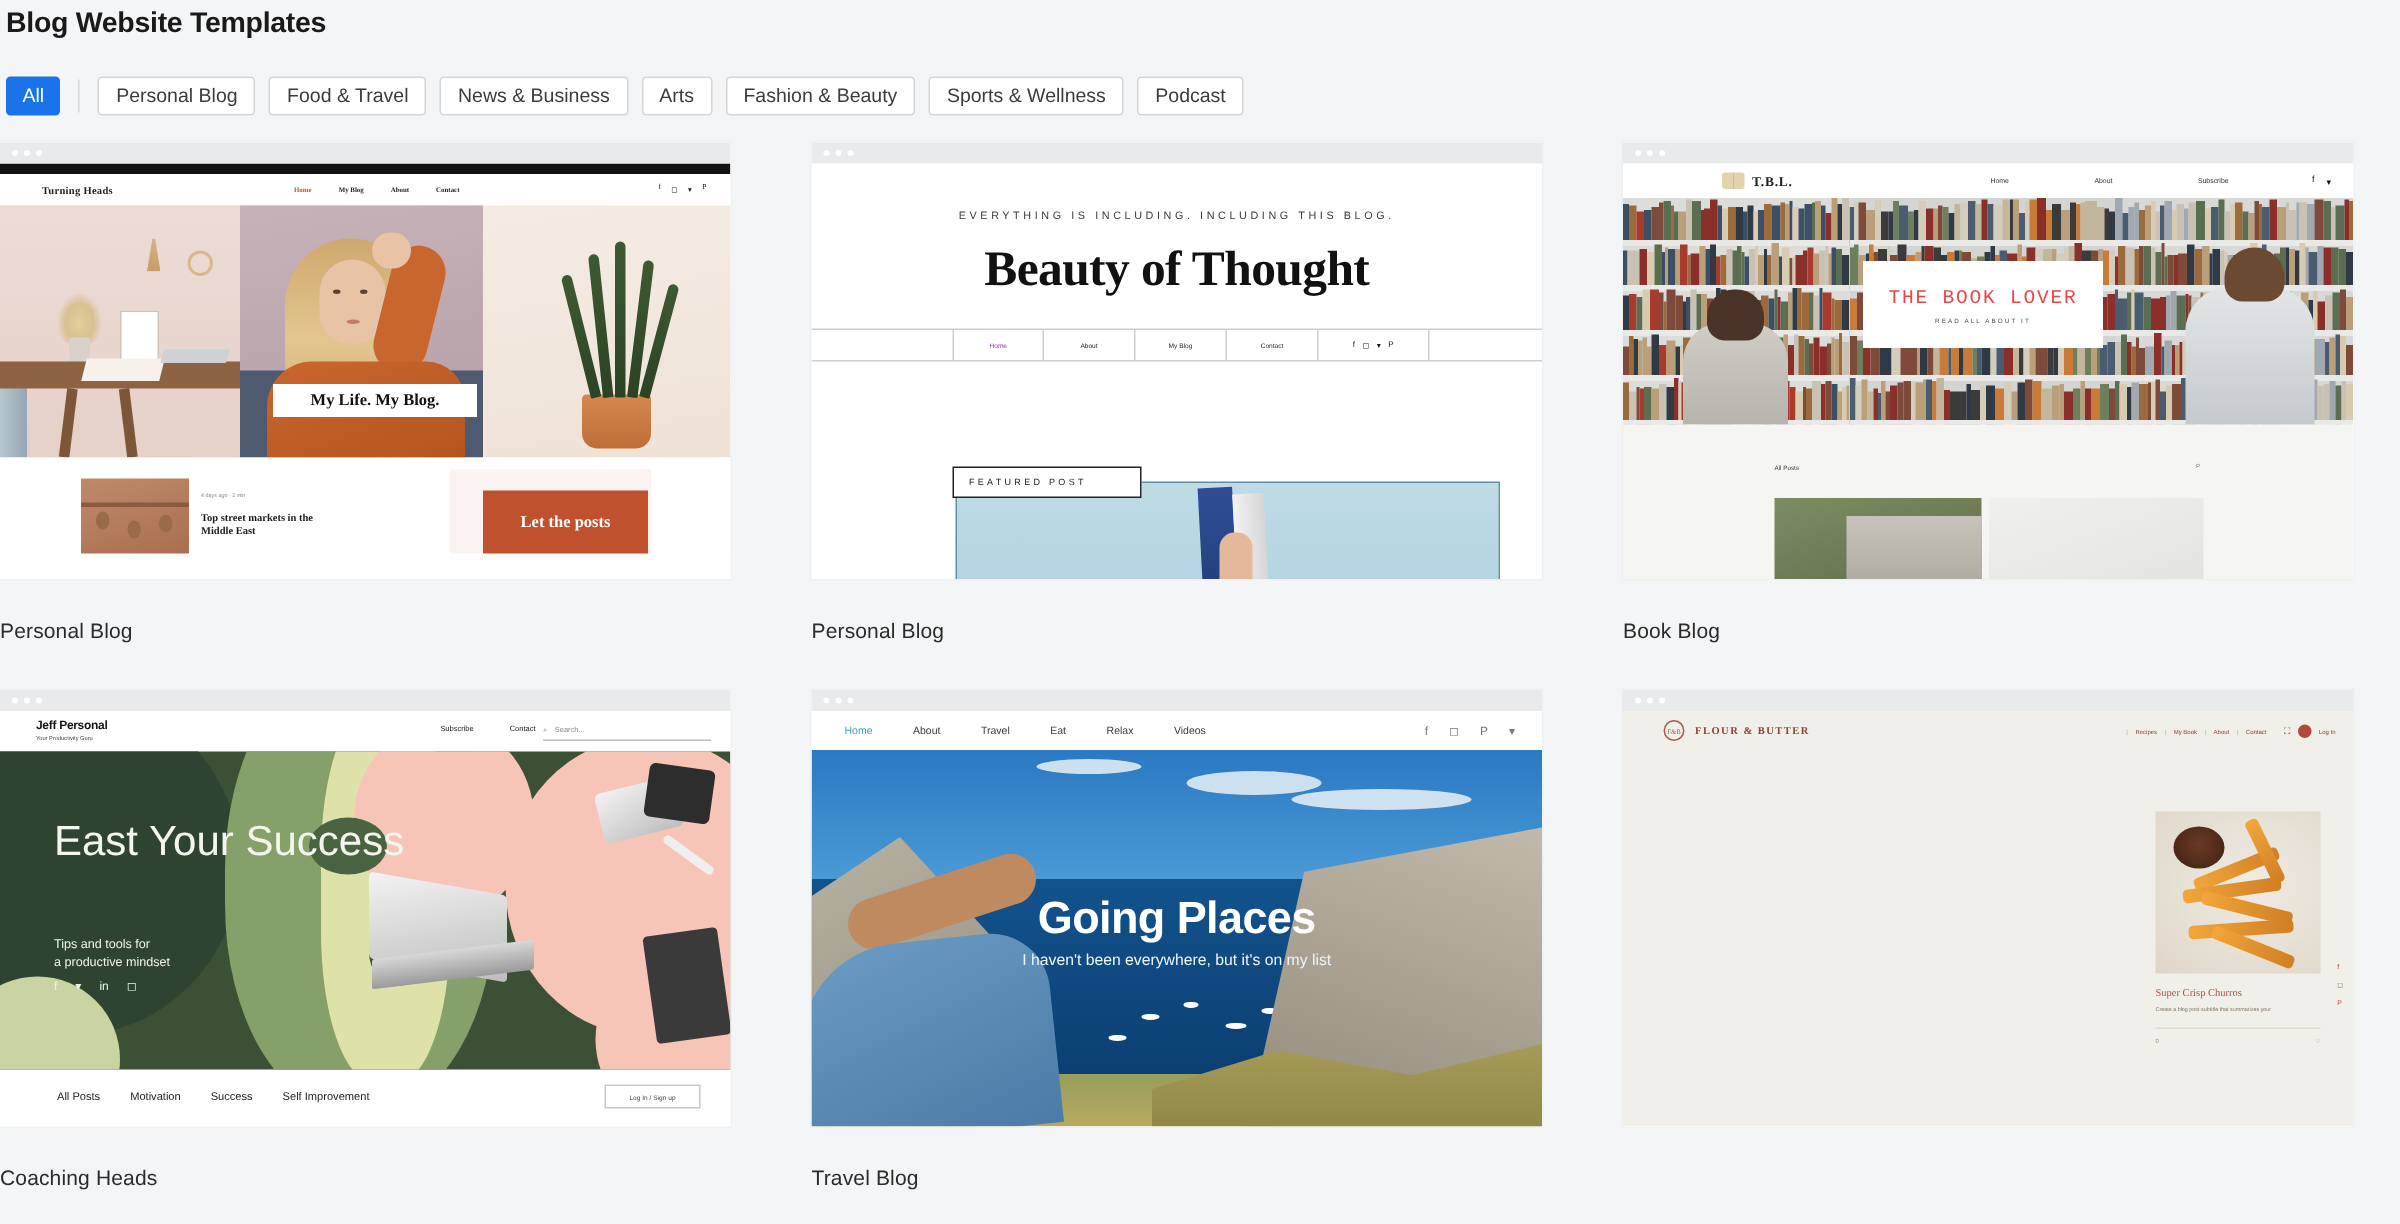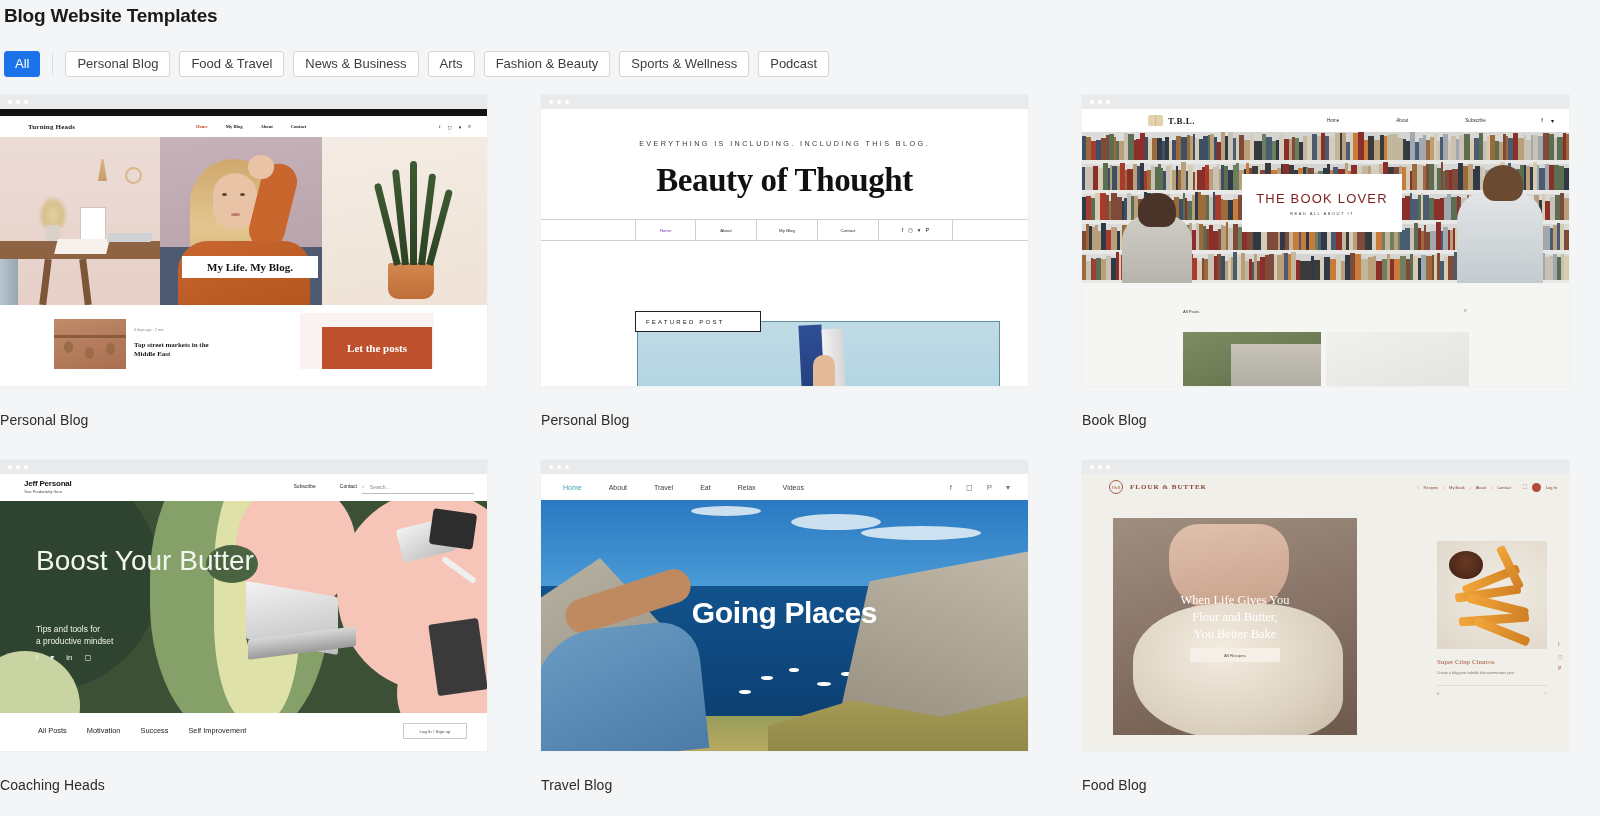--- a/index.html
+++ b/index.html
@@ -157,21 +157,21 @@
   .tbl-hero { height:151px; position:relative; overflow:hidden; display:flex; }
   .shelf { position:relative; overflow:hidden; }
   .shelf.s1 { width:151px; background:#dcdcda;}
   .shelf.s2 { width:177px; background:#d4d4d2;}
   .shelf.s3 { flex:1; background:#d8d8d6;}
   .shelf-row { position:absolute; left:0; right:0; height:32px; overflow:hidden; display:flex; }
   .shelf-div { position:absolute; left:0; right:0; height:4px; background:#e9e9e7;}
   .bk { height:100%; }
   .tbl-card { position:absolute; left:160px; top:42px; width:160px; height:58px; background:#fff; z-index:6;
               display:flex; flex-direction:column; align-items:center; justify-content:center;}
-  .tbl-card-t { font-family:Liberation Sans, sans-serif; font-size:13px; letter-spacing:1.2px; color:#7f1d1d;}
+  .tbl-card-t { font-family:Liberation Mono, monospace; font-size:13px; letter-spacing:1.2px; color:#ef4444;}
   .tbl-card-s { font-size:4.2px; letter-spacing:1.4px; color:#4b4b4b; margin-top:5px;}
   .tbl-person { position:absolute; bottom:0; }
   .tbl-lower { position:relative; height:117px; background:#f5f5f3;}
   .tbl-allposts { position:absolute; left:101px; top:26px; font-size:4.2px; color:#3a3a3a;}
   .tbl-search { position:absolute; right:102px; top:24px; font-size:6px; color:#555;}
   .tbl-thumb1 { position:absolute; left:101px; top:49px; width:138px; height:68px; background: linear-gradient(160deg,#7d8c62,#5d6b48);}
   .tbl-thumb1 .coat { position:absolute; left:48px; top:12px; width:90px; height:56px; background: linear-gradient(180deg,#c7c3ba,#a9a69d);}
   .tbl-thumb2 { position:absolute; left:244px; top:49px; width:143px; height:68px; background: linear-gradient(160deg,#f0f0ee,#e2e2e0);}
 
   
@@ -1132,21 +1132,21 @@
                 <div class="blob" style="left:206px;top:44px;width:52px;height:38px;background:#4a6340;"></div>
                 <div class="blob" style="left:246px;top:112px;width:40px;height:44px;background:#3f5637;"></div>
                 <div class="blob" style="left:-30px;top:150px;width:110px;height:110px;background:#c9d4a2;"></div>
                 <div class="blob" style="right:-30px;bottom:-40px;width:120px;height:120px;background:#f6c5b7;"></div>
                 <div class="dev" style="right:34px;top:22px;width:54px;height:34px;border-radius:4px;transform:rotate(-14deg);"></div>
                 <div class="dev" style="right:12px;top:10px;width:44px;height:36px;background:#2d2d2d;border-radius:4px;transform:rotate(8deg);"></div>
                 <div class="dev" style="left:246px;top:88px;width:92px;height:58px;transform:skewY(10deg);border-radius:3px;"></div>
                 <div class="dev" style="left:248px;top:132px;width:108px;height:20px;background:linear-gradient(180deg,#d8d8d8,#9a9a9a);transform:skewY(-7deg);border-radius:2px;"></div>
                 <div class="dev" style="right:4px;top:120px;width:50px;height:72px;background:#3a3a3a;border-radius:3px;transform:rotate(-8deg);"></div>
                 <div class="dev" style="right:8px;top:66px;width:40px;height:6px;background:#efefef;transform:rotate(36deg);border-radius:3px;"></div>
-                <div class="js-h1">Boost Your Butter</div>
+                <div class="js-h1">East Your Success</div>
                 <div class="js-h2" style="white-space:pre-line;">Tips and tools for
 a productive mindset</div>
                 <div class="js-soc">
                   <span>f</span>
                   <span>▾</span>
                   <span>in</span>
                   <span>◻</span>
                 </div>
               </div>
               <div class="js-bottom">
@@ -1202,20 +1202,21 @@
                 <div class="boat" style="left:326px;top:186px;width:13px;height:4px;"></div>
                 <div class="boat" style="left:352px;top:176px;width:10px;height:4px;"></div>
                 <div class="boat" style="left:198px;top:190px;width:12px;height:4px;"></div>
                 <div class="cliff-l"></div>
                 <div class="cliff-r"></div>
                 <div class="grass"></div>
                 <div class="arm"></div>
                 <div class="hat"></div>
                 <div class="shirt"></div>
                 <div class="gp-title">Going Places</div>
+                <div class="gp-sub">I haven't been everywhere, but it's on my list</div>
               </div>
             </div>
           </div>
         </div>
         <div class="card-label">Travel Blog</div>
       </div>
 
       <div class="card c2">
         <div class="card-frame">
           <div class="chrome">
@@ -1239,28 +1240,20 @@
                   <span>About</span>
                   <span class="sep">|</span>
                   <span>Contact</span>
                 </div>
                 <div class="fb-acct">
                   <span class="fb-cart">⛶</span>
                   <span class="fb-avatar"></span>
                   <span class="fb-login">Log In</span>
                 </div>
               </div>
-              <div class="fb-hero">
-                <div class="hands"></div>
-                <div class="dough"></div>
-                <div class="fb-h1" style="white-space:pre-line;">When Life Gives You
-Flour and Butter,
-You Better Bake</div>
-                <div class="fb-btn">All Recipes</div>
-              </div>
               <div class="fb-side">
                 <div class="fb-thumb">
                   <div class="choc"></div>
                   <div class="churro" style="left:24px;top:34px;width:60px;height:9px;transform:rotate(-22deg);"></div>
                   <div class="churro" style="left:18px;top:48px;width:66px;height:9px;transform:rotate(-8deg);"></div>
                   <div class="churro" style="left:30px;top:60px;width:62px;height:9px;transform:rotate(14deg);"></div>
                   <div class="churro" style="left:22px;top:74px;width:70px;height:9px;transform:rotate(-4deg);"></div>
                   <div class="churro" style="left:36px;top:86px;width:58px;height:9px;transform:rotate(22deg);"></div>
                   <div class="churro" style="left:50px;top:22px;width:46px;height:9px;transform:rotate(64deg);"></div>
                 </div>
@@ -1272,18 +1265,17 @@
                 </div>
               </div>
               <div class="fb-rail">
                 <span>f</span>
                 <span>◻</span>
                 <span>P</span>
               </div>
             </div>
           </div>
         </div>
-        <div class="card-label">Food Blog</div>
       </div>
     </div>
 
   </div>
 </div>
 
 </body></html>

